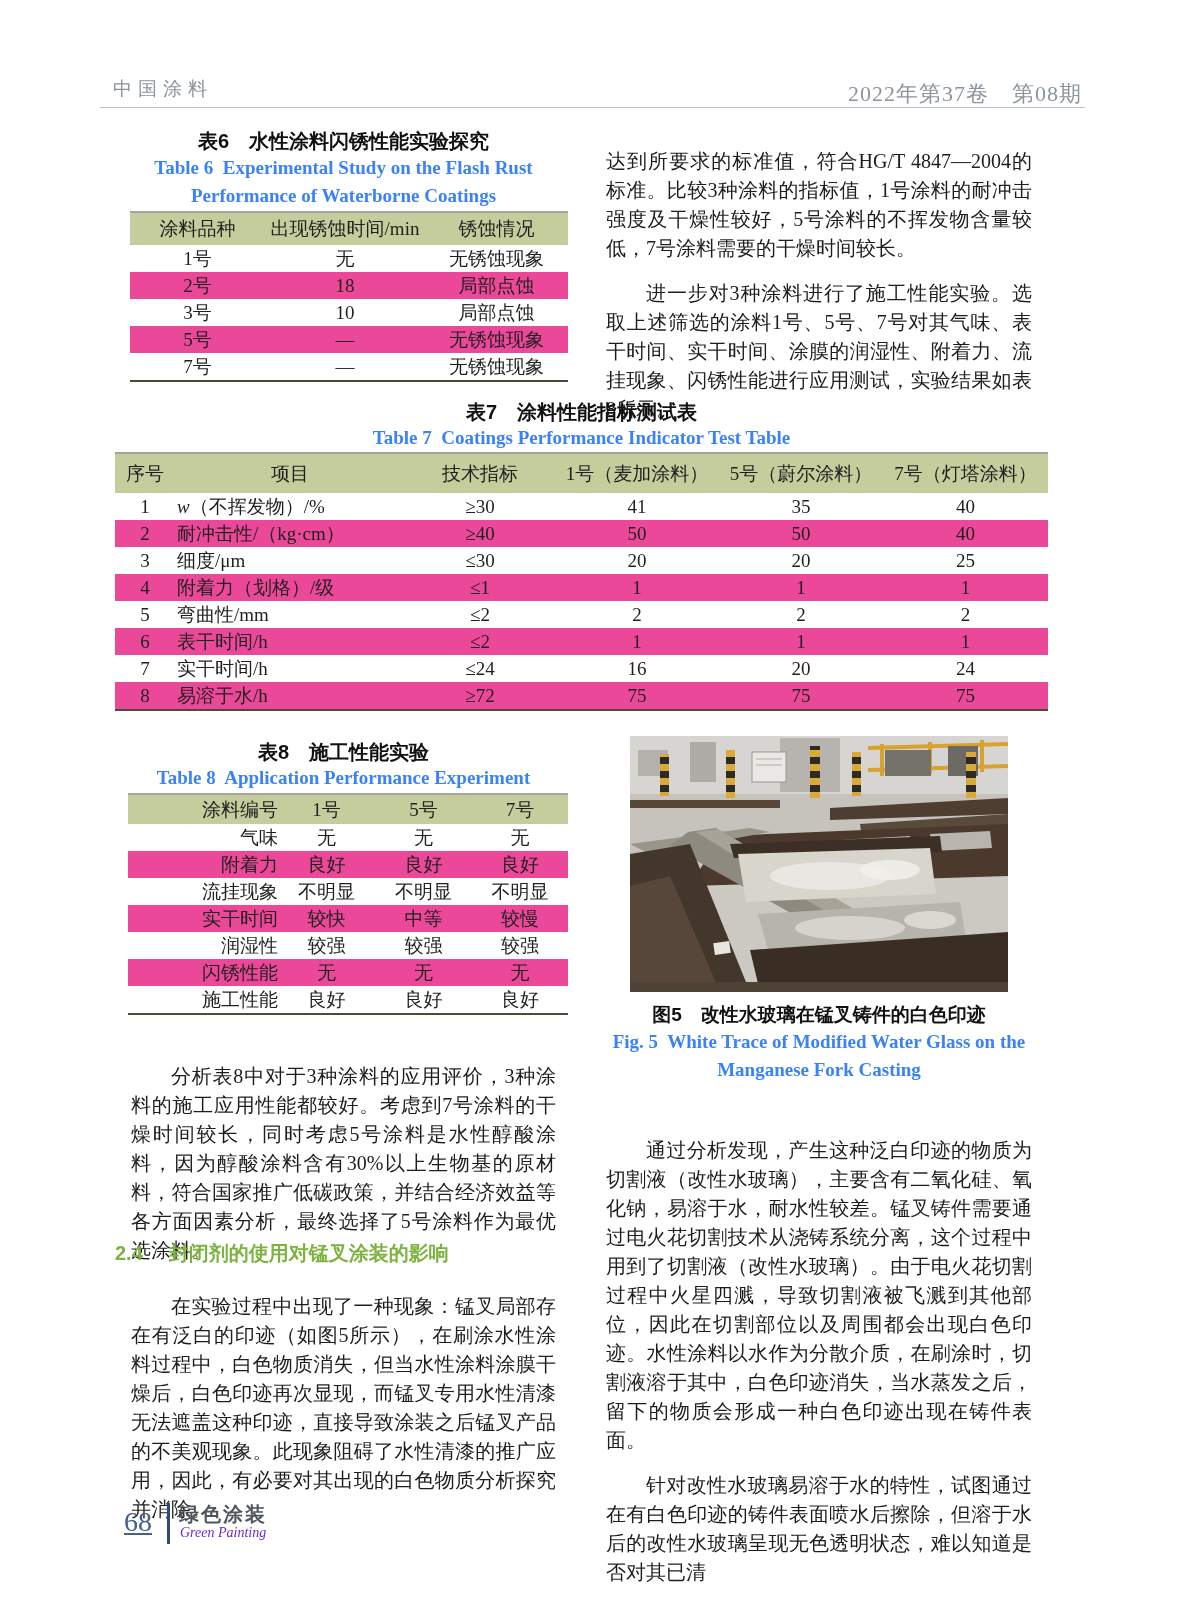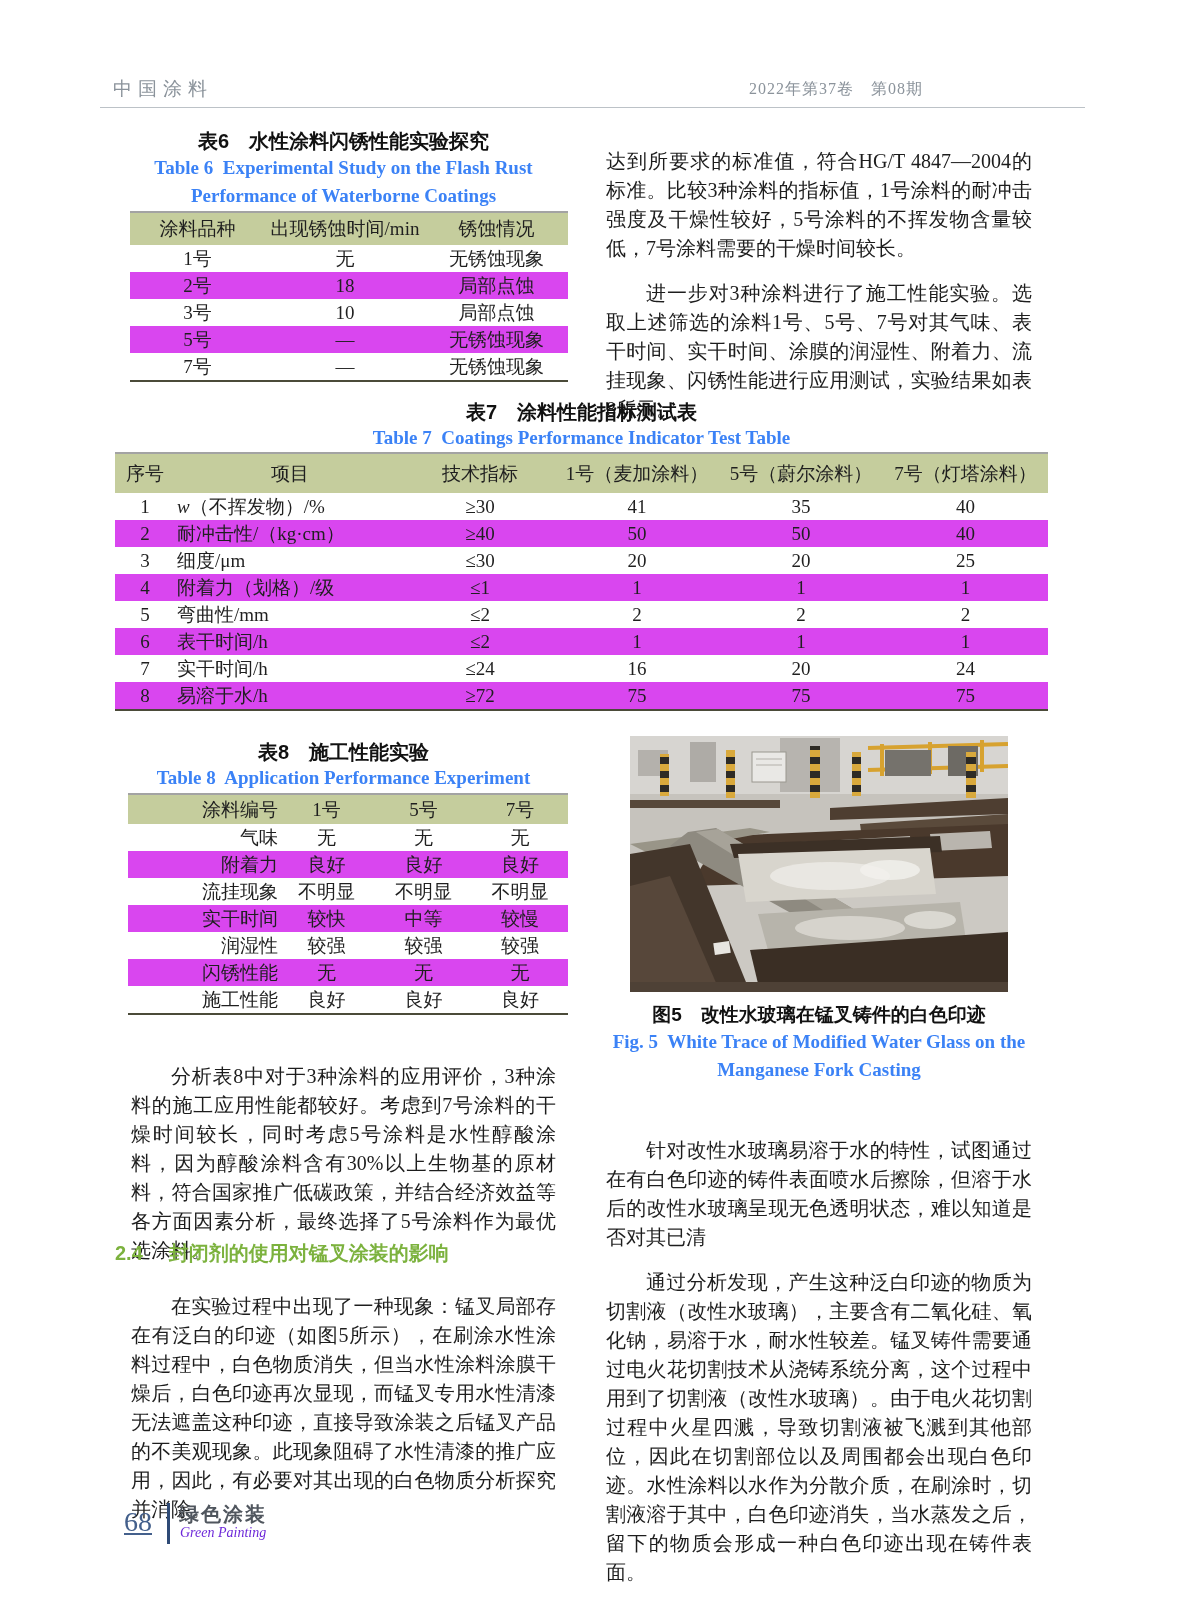--- a/index.html
+++ b/index.html
@@ -6,37 +6,37 @@
   #page {
     position:relative; width:1187px; height:1600px; background:#ffffff;
     font-family:"Liberation Serif","DejaVu Serif",serif; color:#1f1f1f;
     overflow:hidden;
   }
   .abs { position:absolute; }
 
   
   .journal { left:113px; top:76px; font-family:"Liberation Sans","DejaVu Sans",sans-serif;
              font-size:19px; color:#8b939b; letter-spacing:6px; }
-  .issue   { left:590px; top:79px; width:492px; text-align:center; font-size:16px;
+  .issue   { left:590px; top:79px; width:492px; text-align:right; font-size:22px;
              color:#8b939b; letter-spacing:1px; }
   .hrule   { left:100px; top:107px; width:985px; height:1px; background:#bcc2c7; }
 
   
   .cap-cn { text-align:center; font-family:"Liberation Sans","DejaVu Sans",sans-serif;
             font-weight:bold; font-size:20px; color:#111; white-space:pre-wrap; }
   .cap-en { text-align:center; font-weight:bold; font-size:19px; color:#3b82f6; white-space:pre-wrap; }
 
   
   .dtable { border-collapse:collapse; table-layout:fixed;
             border-top:2px solid #a3a3a3; border-bottom:2px solid #4b4b39;
             font-size:19px; color:#1f1f1f; }
   .dtable th, .dtable td { font-weight:normal; text-align:center; padding:0; height:27px;
             overflow:hidden; white-space:nowrap; }
   .dtable thead tr { background:#c5cd9d; }
-  .dtable tr.stripe { background:#d946ef; }
+  .dtable tr.stripe { background:#ec4899; }
   .t6 { left:130px; top:211px; width:438px; }
   .t6 thead tr { height:33px; }
   .t7 { left:115px; top:452px; width:933px; }
   .t7 thead tr { height:40px; }
   .t7 td.item { text-align:left; padding-left:2px; }
   .t7 td.item i { font-style:italic; }
   .t8 { left:128px; top:793px; width:440px; }
   .t8 thead tr { height:30px; }
   .t8 th.lbl, .t8 td.lbl { text-align:right; padding-left:14px; }
 
@@ -344,22 +344,22 @@
     <p>分析表8中对于3种涂料的应用评价，3种涂料的施工应用性能都较好。考虑到7号涂料的干燥时间较长，同时考虑5号涂料是水性醇酸涂料，因为醇酸涂料含有30%以上生物基的原材料，符合国家推广低碳政策，并结合经济效益等各方面因素分析，最终选择了5号涂料作为最优选涂料。</p>
   </div>
   <div class="abs lc-heading">
     <span class="num">2.4</span><span>封闭剂的使用对锰叉涂装的影响</span>
   </div>
   <div class="abs para lc-p2">
     <p>在实验过程中出现了一种现象：锰叉局部存在有泛白的印迹（如图5所示），在刷涂水性涂料过程中，白色物质消失，但当水性涂料涂膜干燥后，白色印迹再次显现，而锰叉专用水性清漆无法遮盖这种印迹，直接导致涂装之后锰叉产品的不美观现象。此现象阻碍了水性清漆的推广应用，因此，有必要对其出现的白色物质分析探究并消除。</p>
   </div>
 
   <div class="abs para rc-bottom">
+    <p>通过分析发现，产生这种泛白印迹的物质为切割液（改性水玻璃），主要含有二氧化硅、氧化钠，易溶于水，耐水性较差。锰叉铸件需要通过电火花切割技术从浇铸系统分离，这个过程中用到了切割液（改性水玻璃）。由于电火花切割过程中火星四溅，导致切割液被飞溅到其他部位，因此在切割部位以及周围都会出现白色印迹。水性涂料以水作为分散介质，在刷涂时，切割液溶于其中，白色印迹消失，当水蒸发之后，留下的物质会形成一种白色印迹出现在铸件表面。</p>
     <p>针对改性水玻璃易溶于水的特性，试图通过在有白色印迹的铸件表面喷水后擦除，但溶于水后的改性水玻璃呈现无色透明状态，难以知道是否对其已清</p>
-    <p>通过分析发现，产生这种泛白印迹的物质为切割液（改性水玻璃），主要含有二氧化硅、氧化钠，易溶于水，耐水性较差。锰叉铸件需要通过电火花切割技术从浇铸系统分离，这个过程中用到了切割液（改性水玻璃）。由于电火花切割过程中火星四溅，导致切割液被飞溅到其他部位，因此在切割部位以及周围都会出现白色印迹。水性涂料以水作为分散介质，在刷涂时，切割液溶于其中，白色印迹消失，当水蒸发之后，留下的物质会形成一种白色印迹出现在铸件表面。</p>
   </div>
 
   <div class="abs pgnum">68</div>
   <div class="abs footer-bar"></div>
   <div class="abs footer-cn">绿色涂装</div>
   <div class="abs footer-en">Green Painting</div>
 
 </div>
 
 </body></html>

